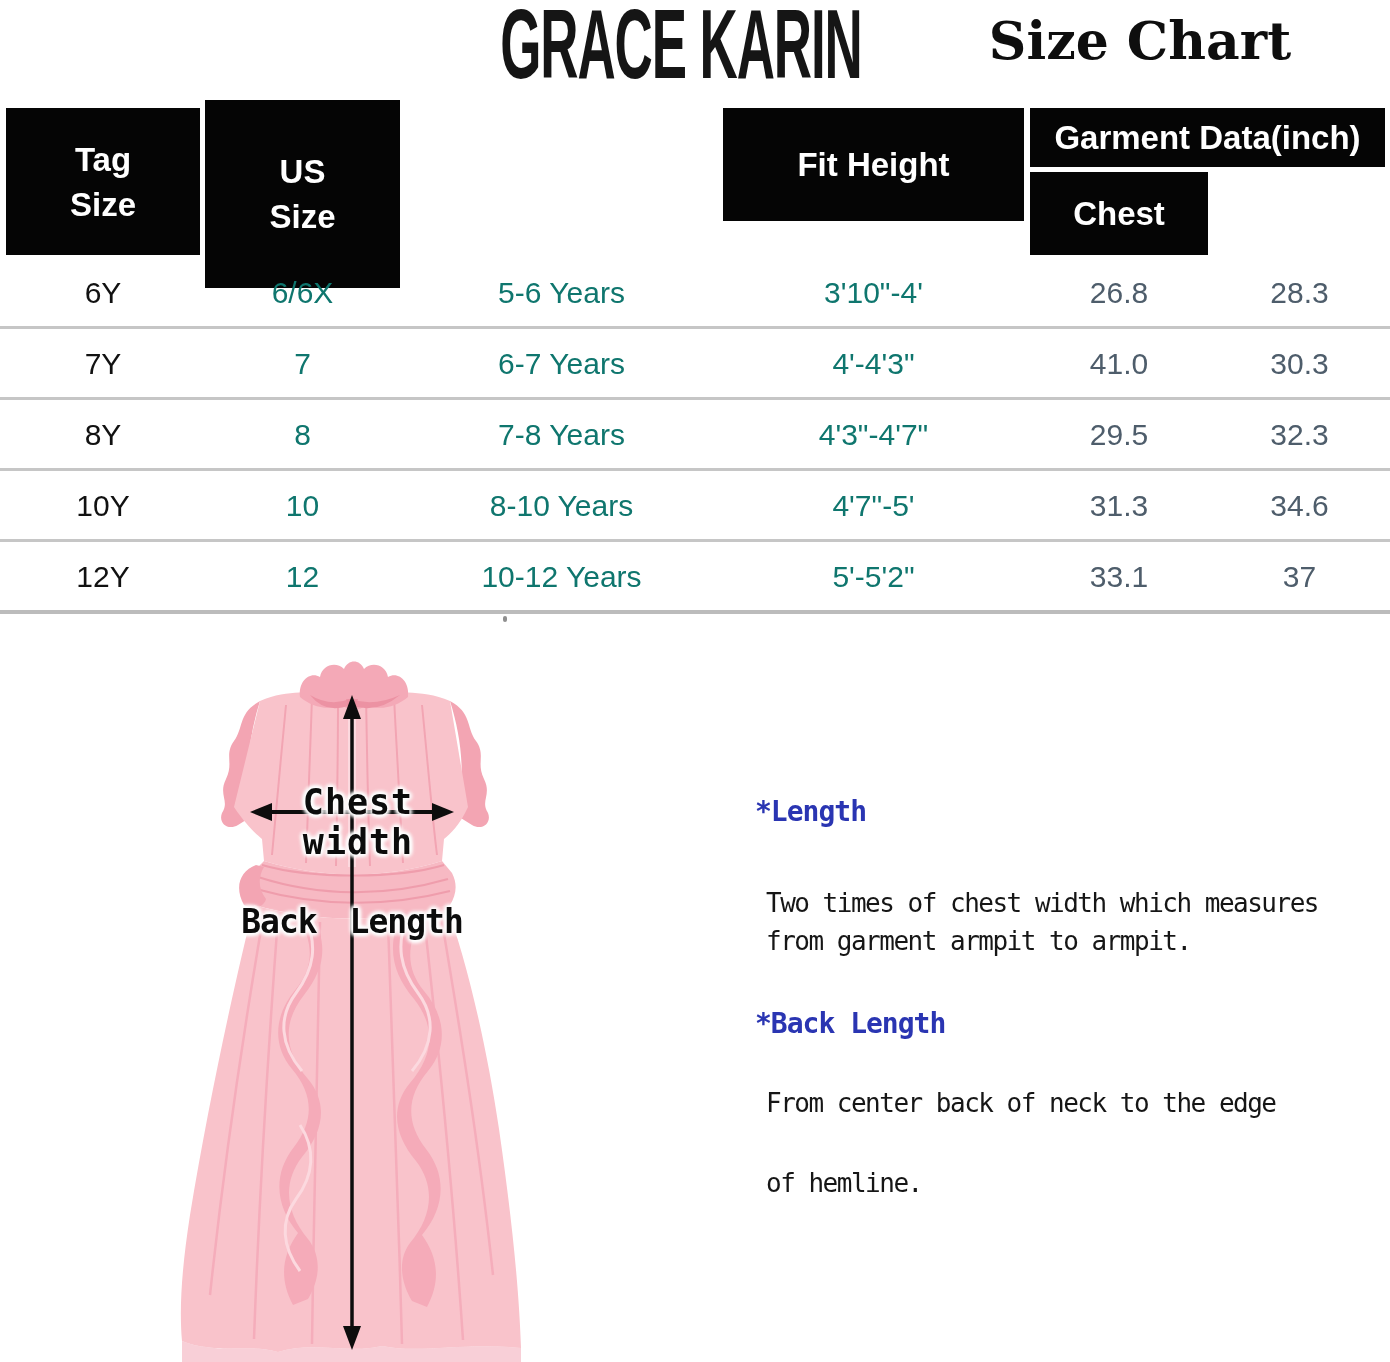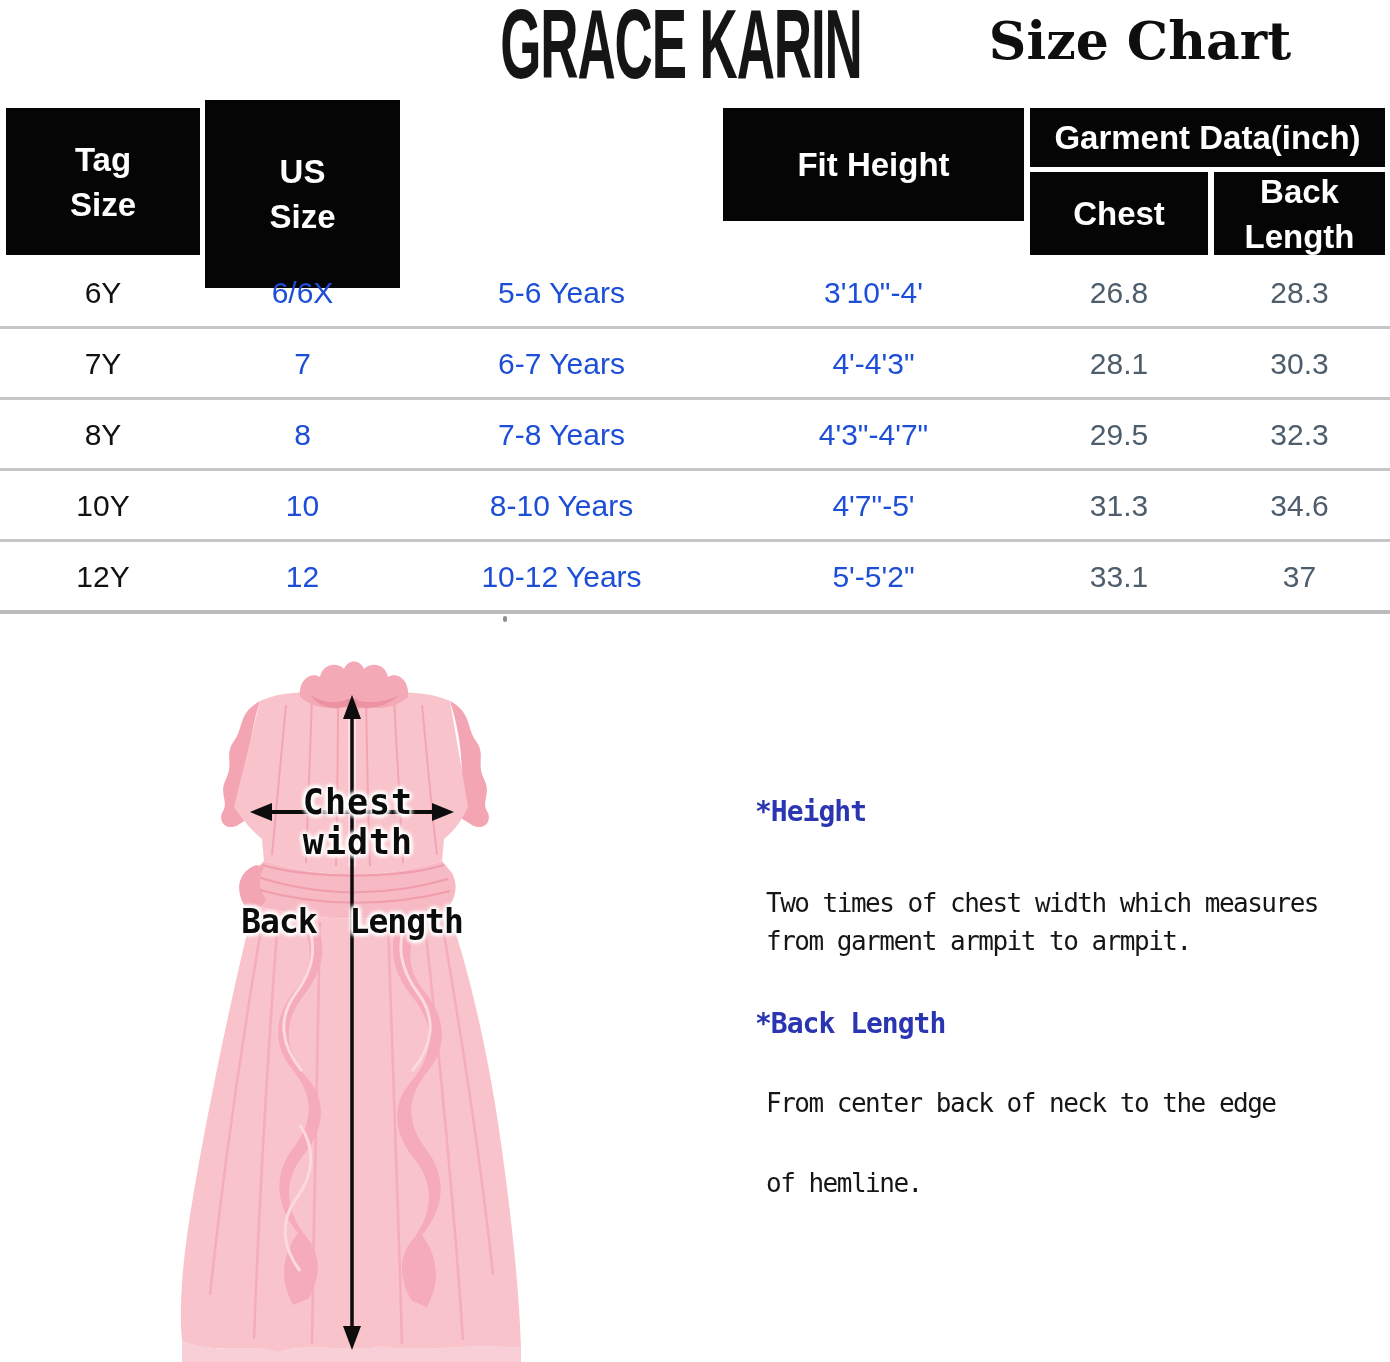--- a/index.html
+++ b/index.html
@@ -12,21 +12,21 @@
         font-size:98px;font-weight:bold;line-height:84px;color:#151515;letter-spacing:-2px;}
   .size-chart-title{position:absolute;left:1140px;top:10px;transform:translateX(-50%);
         font-family:"DejaVu Serif","Liberation Serif",serif;font-weight:bold;
         font-size:52px;color:#0e0e0e;white-space:nowrap;}
 
   
   .th{position:absolute;background:#050505;color:#fff;display:flex;align-items:center;justify-content:center;
       text-align:center;font-weight:bold;font-size:33px;line-height:45px;white-space:pre-line;}
   .trow{position:absolute;left:0;width:1390px;height:71px;}
   .td{position:absolute;top:0;height:71px;display:flex;align-items:center;justify-content:center;
-      font-size:30px;color:#1d4ed8;white-space:nowrap;}
+      font-size:30px;color:#0f766e;white-space:nowrap;}
   .td.tag{font-weight:normal;color:#111;}
   .td.num{color:#4e5d6b;}
   .rdiv{position:absolute;left:0;width:1390px;height:3px;background:#c6c6c6;}
   .bdiv{position:absolute;left:0;top:610px;width:1390px;height:4px;background:#bcbcbc;}
   .speck{position:absolute;left:503px;top:616px;width:4px;height:6px;background:#8f8f8f;border-radius:2px;}
 
   
   .colL0{left:6px;width:194px;} .colL1{left:205px;width:195px;} .colL2{left:405px;width:313px;}
   .colL3{left:723px;width:301px;} .colL4{left:1030px;width:178px;} .colL5{left:1214px;width:171px;}
 
@@ -54,39 +54,37 @@
   <div class="brand"><span>GRACE KARIN</span></div>
   <div class="size-chart-title">Size Chart</div>
 
   <div class="th" style="left:6px;top:108px;width:194px;height:147px;">Tag
 Size</div>
   <div class="th" style="left:205px;top:100px;width:195px;height:188px;">US
 Size</div>
   <div class="th" style="left:723px;top:108px;width:301px;height:113px;">Fit Height</div>
   <div class="th" style="left:1030px;top:108px;width:355px;height:59px;">Garment Data(inch)</div>
   <div class="th" style="left:1030px;top:172px;width:178px;height:83px;">Chest</div>
-  <div class="th" style="left:1214px;top:172px;width:171px;height:83px;">Back
-Length</div>
 
   <div class="trow" style="top:257px;">
     <div class="td tag colL0">6Y</div>
     <div class="td colL1">6/6X</div>
     <div class="td colL2">5-6 Years</div>
     <div class="td colL3">3'10"-4'</div>
     <div class="td num colL4">26.8</div>
     <div class="td num colL5">28.3</div>
   </div>
   <div class="rdiv" style="top:326px;"></div>
 
   <div class="trow" style="top:328px;">
     <div class="td tag colL0">7Y</div>
     <div class="td colL1">7</div>
     <div class="td colL2">6-7 Years</div>
     <div class="td colL3">4'-4'3"</div>
-    <div class="td num colL4">28.1</div>
+    <div class="td num colL4">41.0</div>
     <div class="td num colL5">30.3</div>
   </div>
   <div class="rdiv" style="top:397px;"></div>
 
   <div class="trow" style="top:399px;">
     <div class="td tag colL0">8Y</div>
     <div class="td colL1">8</div>
     <div class="td colL2">7-8 Years</div>
     <div class="td colL3">4'3"-4'7"</div>
     <div class="td num colL4">29.5</div>
@@ -173,20 +171,20 @@
         <polygon points="90,157 112,148 112,166" fill="#0d0d0d"></polygon>
         <polygon points="294,157 272,148 272,166" fill="#0d0d0d"></polygon>
       </g>
     </svg>
   </div>
 
   <div class="m-label m-chest">Chest
 width</div>
   <div class="m-label m-back">Back Length</div>
 
-  <div class="note-h" style="top:795px;">*Height</div>
+  <div class="note-h" style="top:795px;">*Length</div>
   <div class="note-t" style="top:856px;margin-top:32px;">Two times of chest width which measures</div>
   <div class="note-t" style="top:926px;">from garment armpit to armpit.</div>
   <div class="note-h" style="top:1007px;">*Back Length</div>
   <div class="note-t" style="top:1088px;">From center back of neck to the edge</div>
   <div class="note-t" style="top:1168px;">of hemline.</div>
 
 </div>
 
 </body></html>

